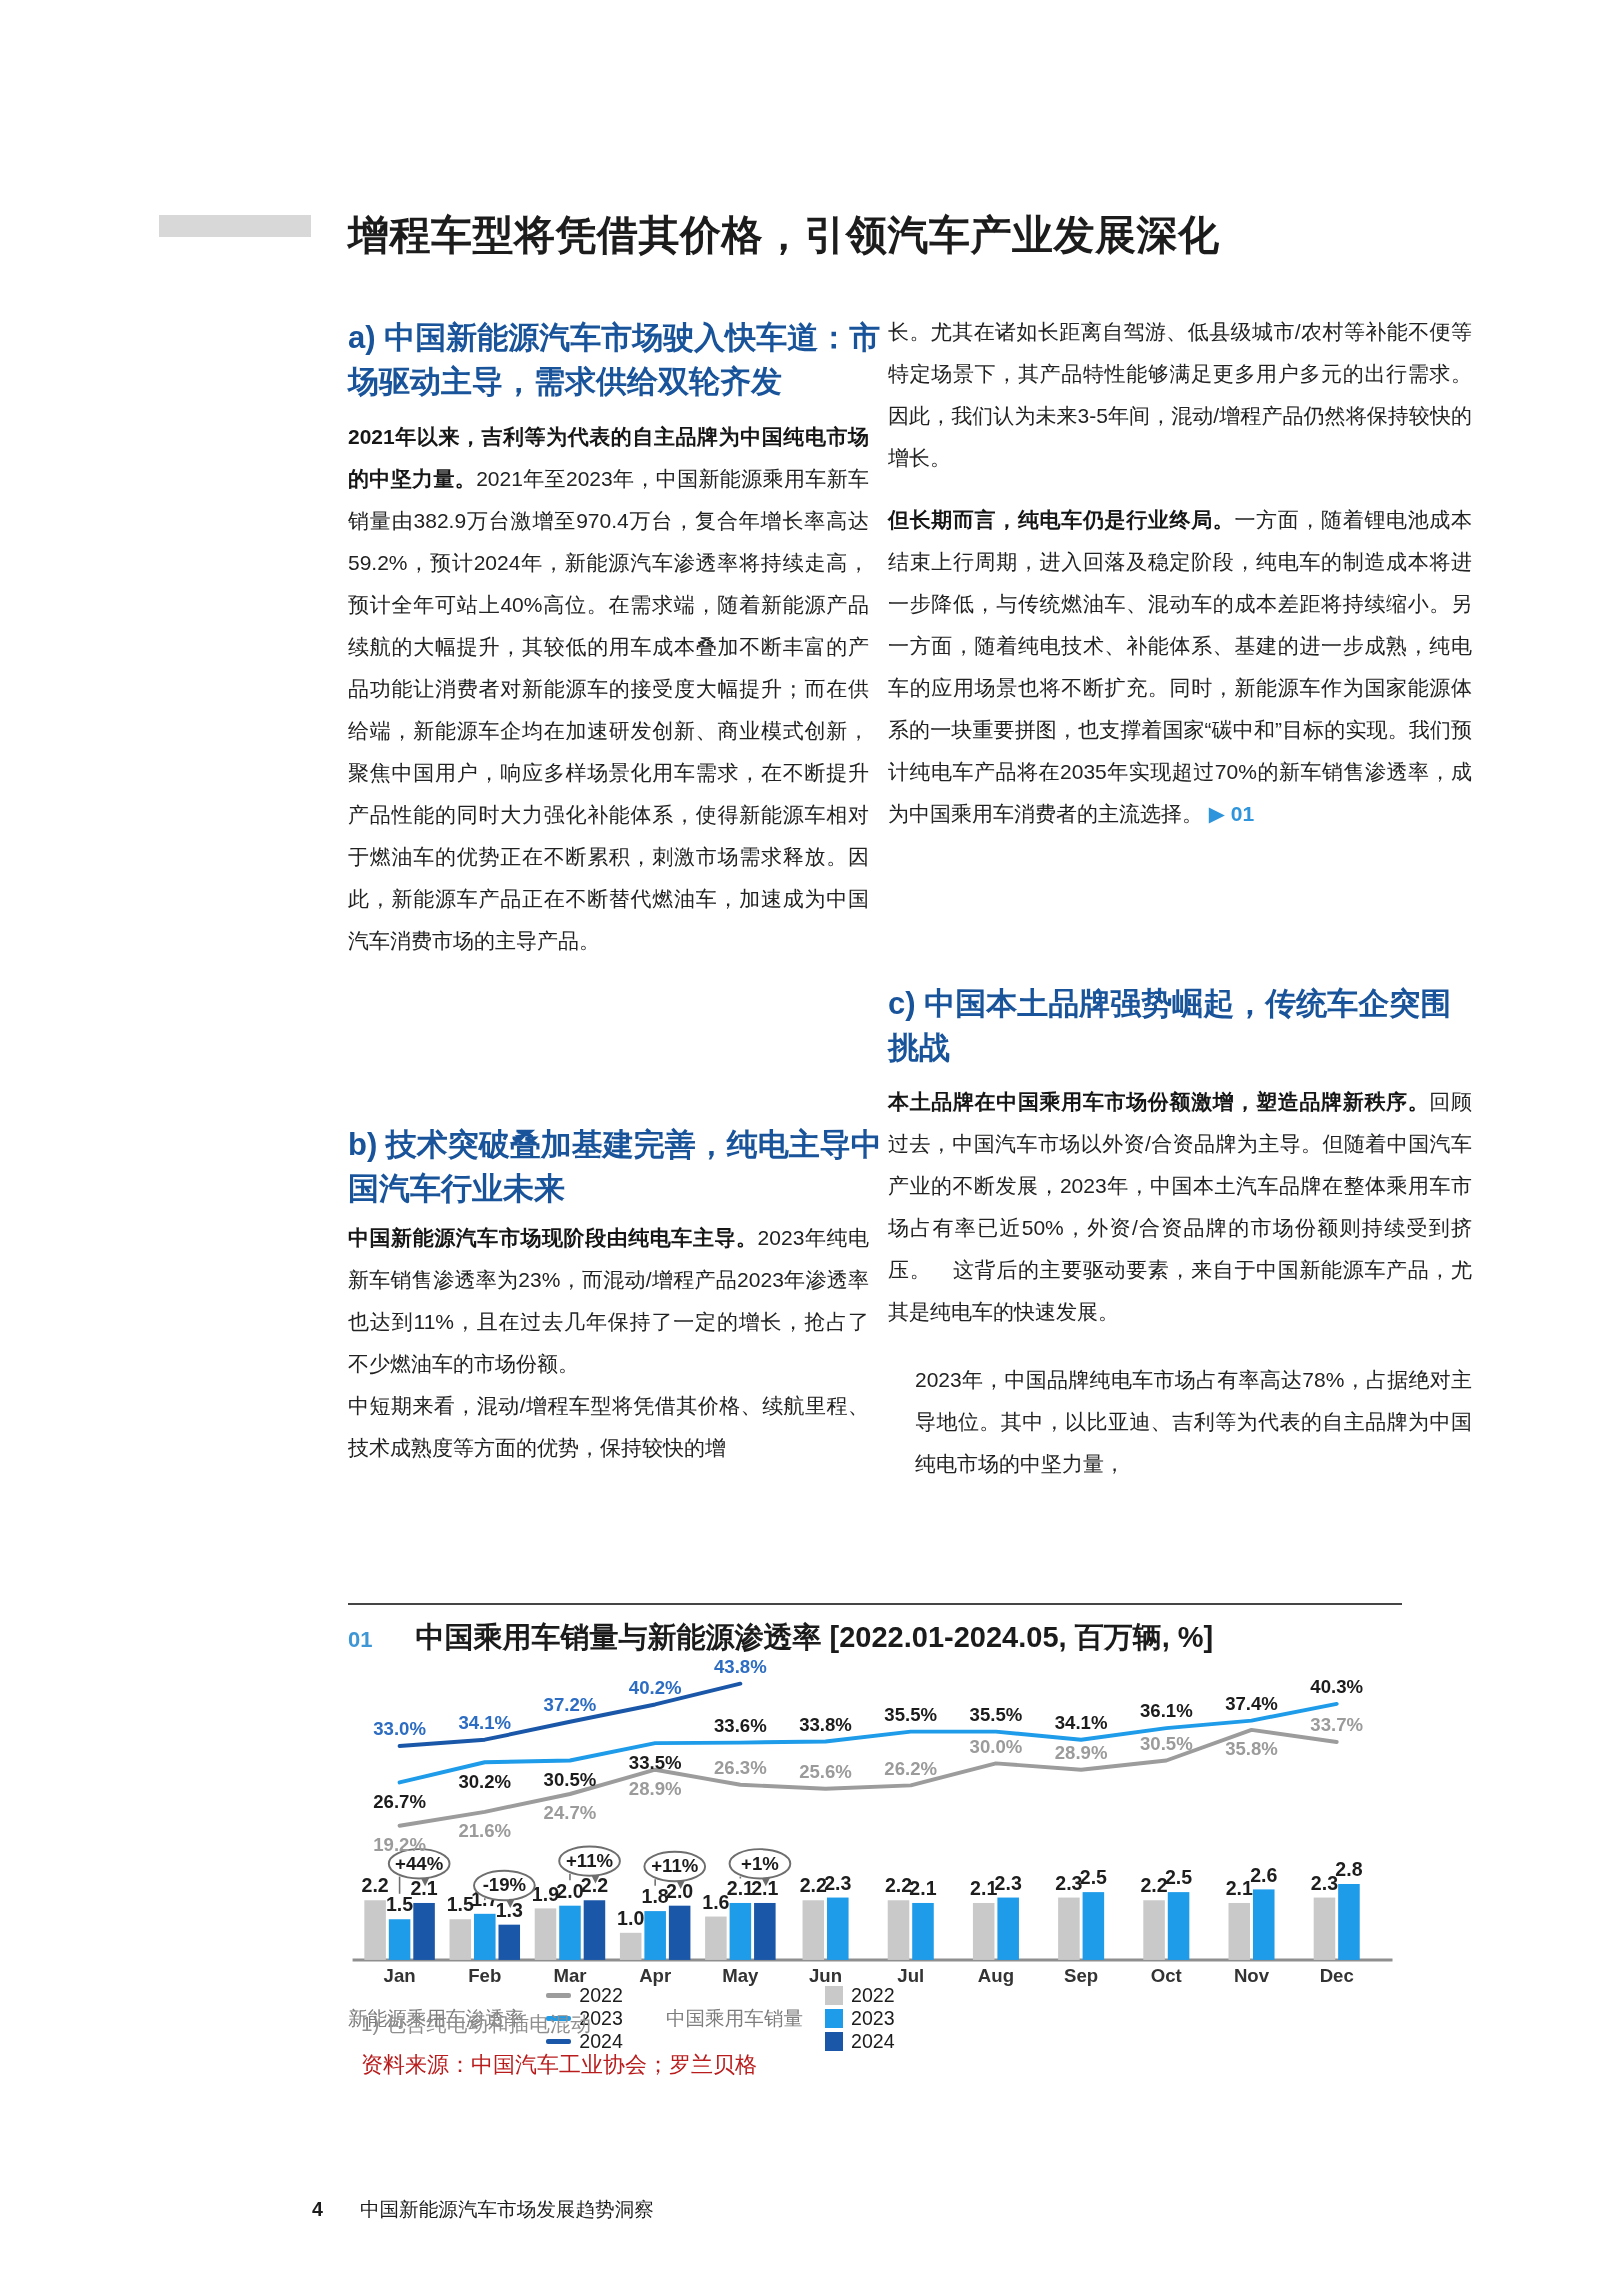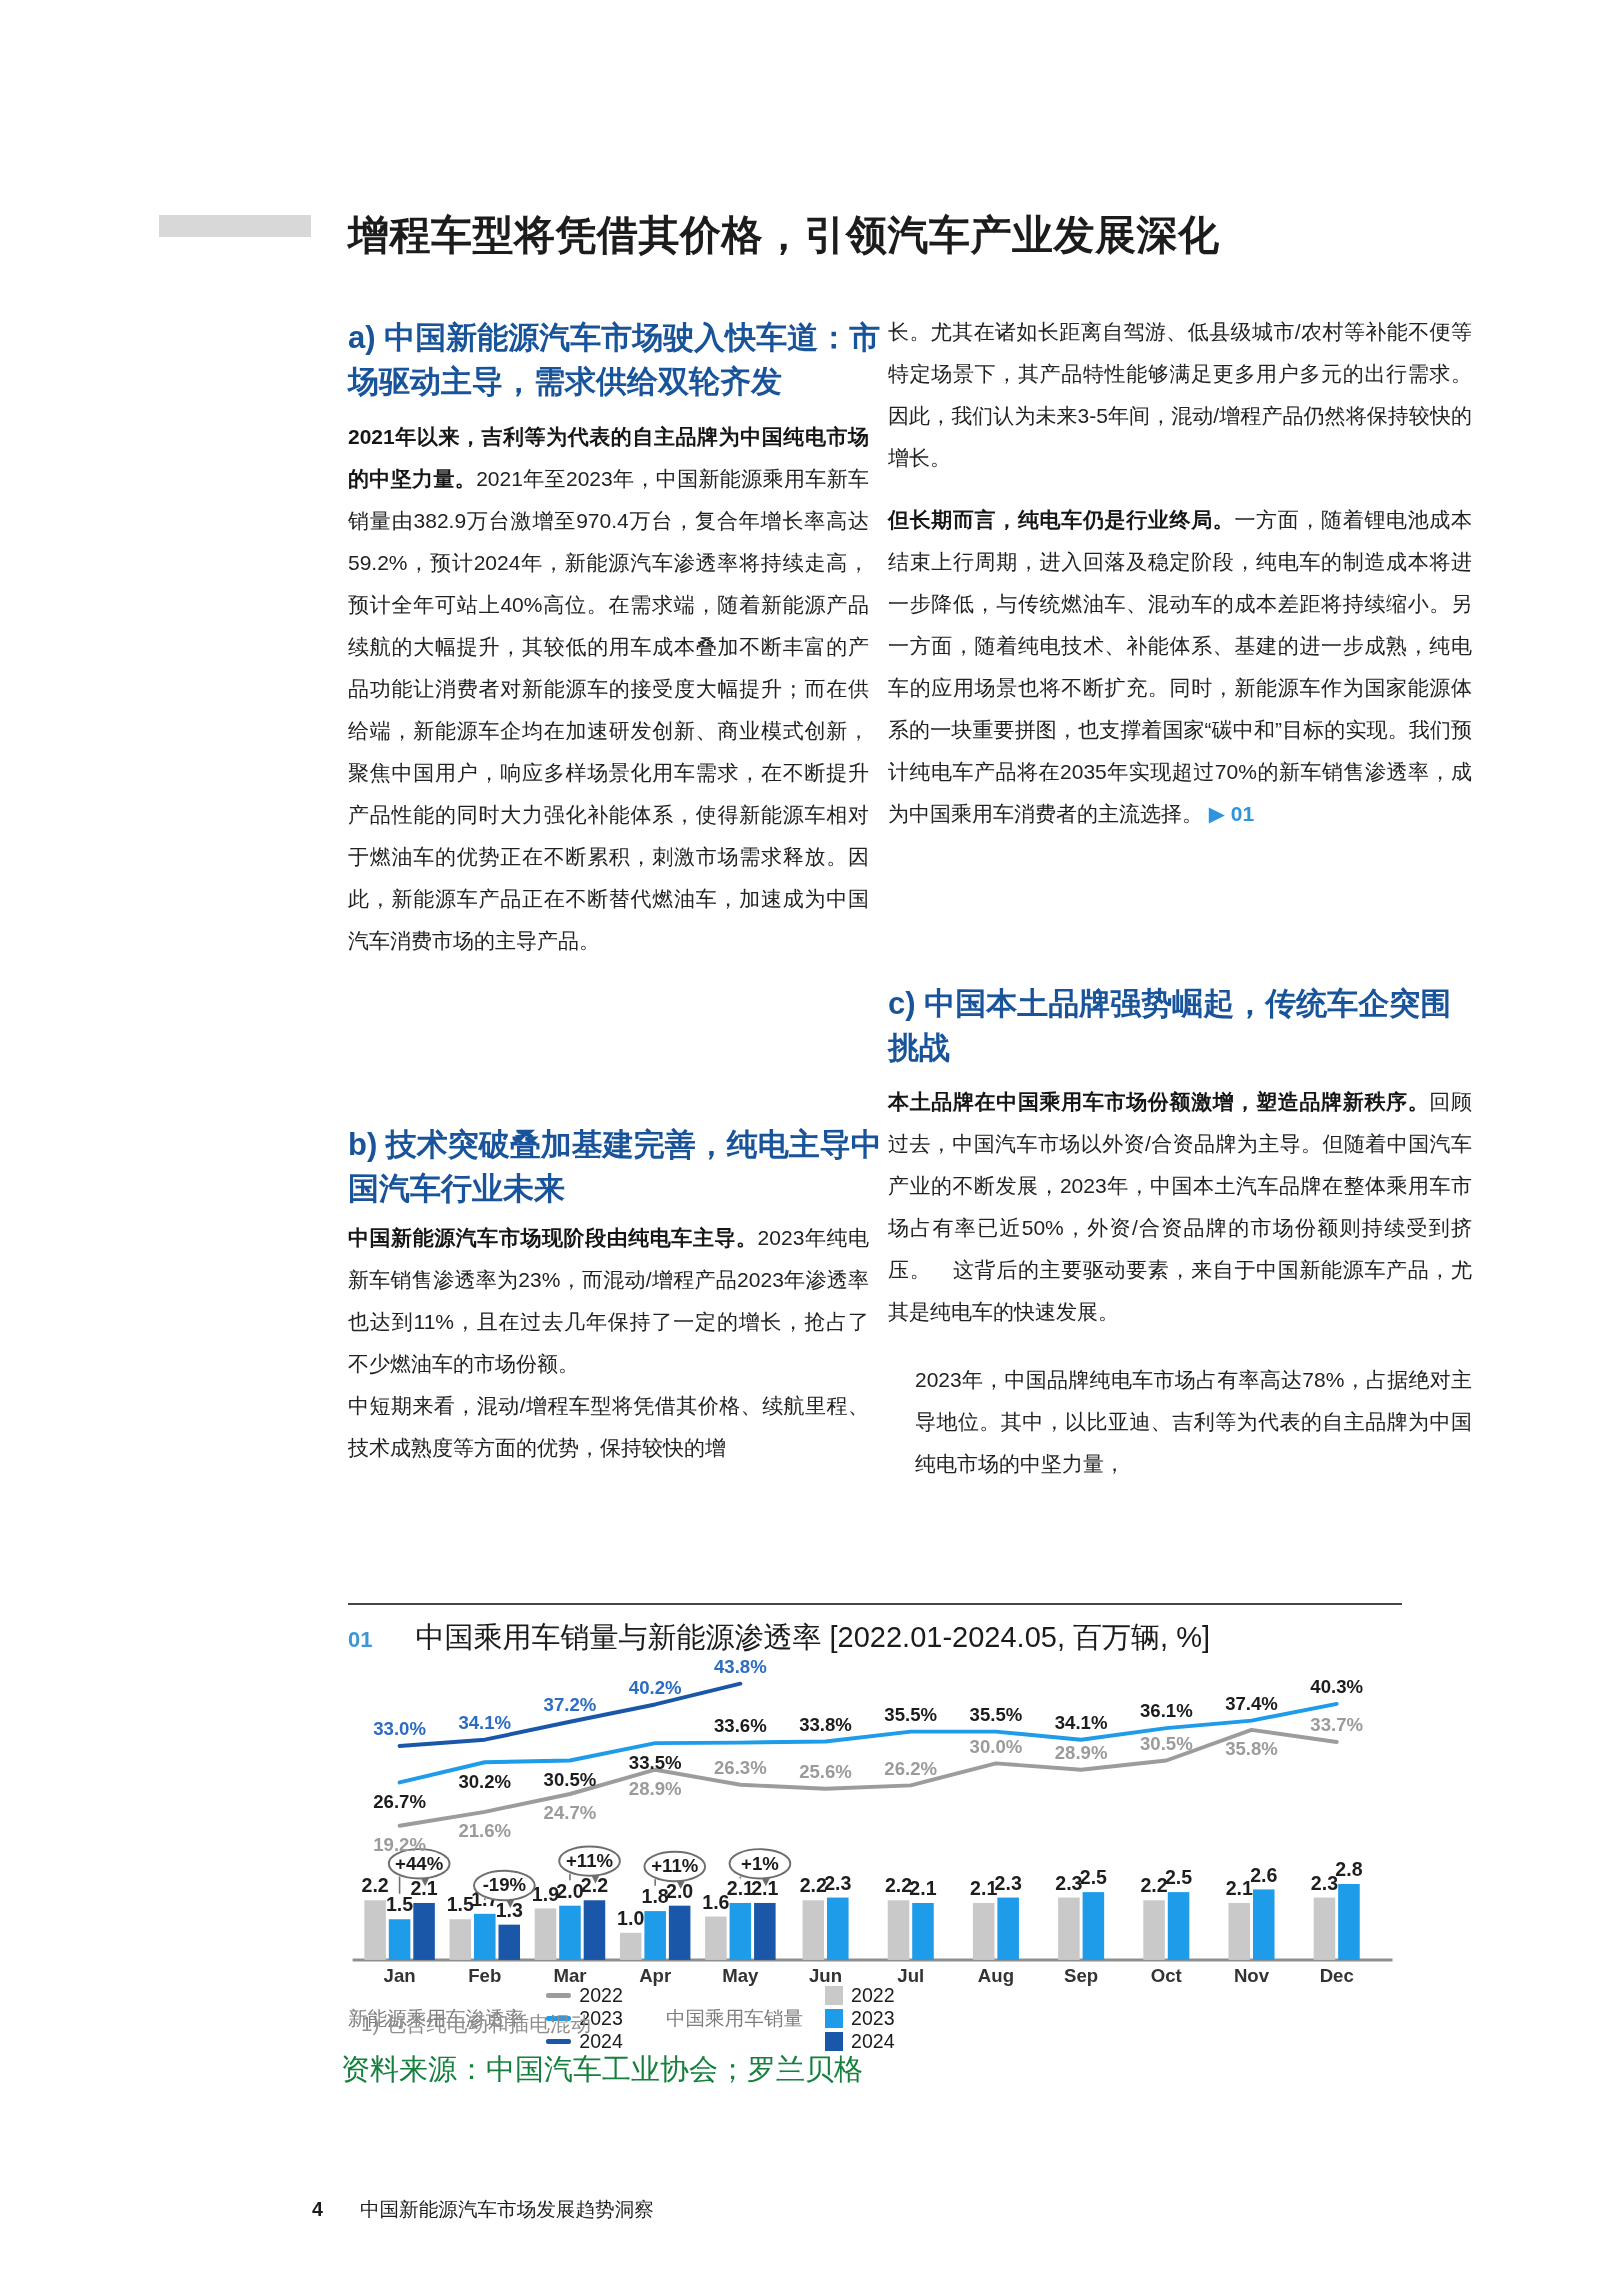--- a/index.html
+++ b/index.html
@@ -25,36 +25,36 @@
   .ref{color:#2e94dc;font-weight:700;white-space:nowrap;}
   .t-a{left:348px;top:416px;width:521px;}
   .t-b{left:348px;top:1217px;width:521px;}
   .t-cont{left:888px;top:311px;width:584px;}
   .t-long{left:888px;top:499px;width:584px;}
   .t-c{left:888px;top:1081px;width:584px;}
   
   .fig-rule{left:348px;top:1603px;width:1054px;height:2px;background:#454545;}
   .fig-head{left:348px;top:1618px;width:1059px;display:flex;align-items:baseline;}
   .fig-label{font-size:22px;font-weight:700;color:#3e96d5;}
-  .fig-title{font-size:29px;font-weight:400;color:#1b1b1b;margin-left:43px;white-space:nowrap;}
+  .fig-title{font-size:29px;font-weight:700;color:#1b1b1b;margin-left:43px;white-space:nowrap;}
   .fig-svg{left:348px;top:1627px;}
   .bar-label{font-size:20px;font-weight:700;fill:#1e1e1e;font-family:"Liberation Sans",sans-serif;}
   .pt-label{font-size:19px;font-weight:600;font-family:"Liberation Sans",sans-serif;}
   .month-label{font-size:19px;font-weight:600;fill:#333333;font-family:"Liberation Sans",sans-serif;}
   .bubble-label{font-size:19px;font-weight:700;fill:#1c1c1c;font-family:"Liberation Sans",sans-serif;}
   
   .fig-legend{left:348px;top:1984px;width:1078px;display:flex;align-items:center;font-size:19.6px;color:#1c1c1c;}
   .leg-group-title{color:#7d7d7d;margin-right:21.6px;white-space:nowrap;}
   .leg-group-title.second{margin-left:25.5px;}
   .leg-items{display:flex;align-items:flex-start;flex-direction:column;}
   .leg-item{display:flex;align-items:center;margin-right:17.6px;white-space:nowrap;}
   .swatch-line{display:inline-block;width:25.5px;height:4.9px;border-radius:2px;margin-right:7.8px;}
   .swatch-sq{display:inline-block;width:18.6px;height:18.6px;margin-right:7.8px;}
   .fig-footnote{left:361px;top:2010px;font-size:20.6px;color:#8e8e8e;}
-  .fig-source{left:341px;top:2050px;font-size:29px;color:#15803d;}
+  .fig-source{left:361px;top:2050px;font-size:22px;color:#b91c1c;}
   
   .footer{left:312px;top:2196px;display:flex;align-items:baseline;font-size:19.6px;color:#1c1c1c;}
   .footer .pageno{font-weight:700;}
   .footer .doc{margin-left:37px;font-weight:400;}
 </style>
 </head>
 <body>
 
 <div class="abs graybar"></div>
 <div class="abs page-title">增程车型将凭借其价格，引领汽车产业发展深化</div>

